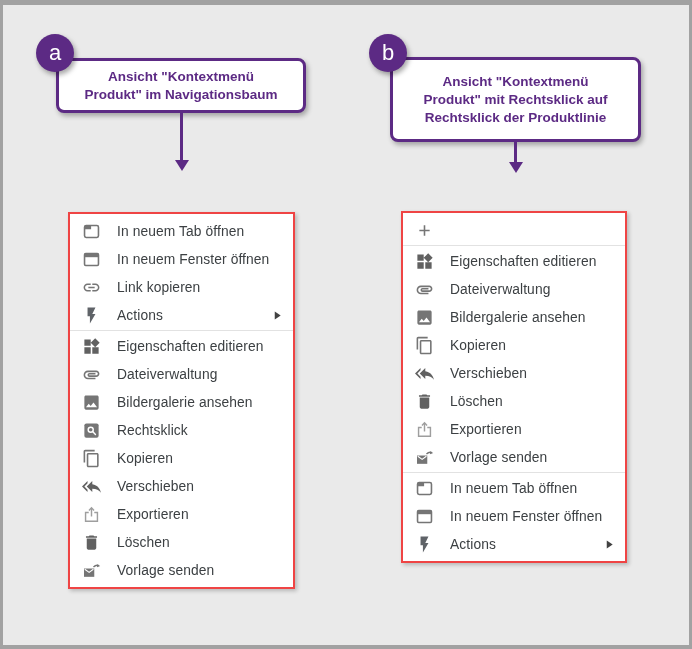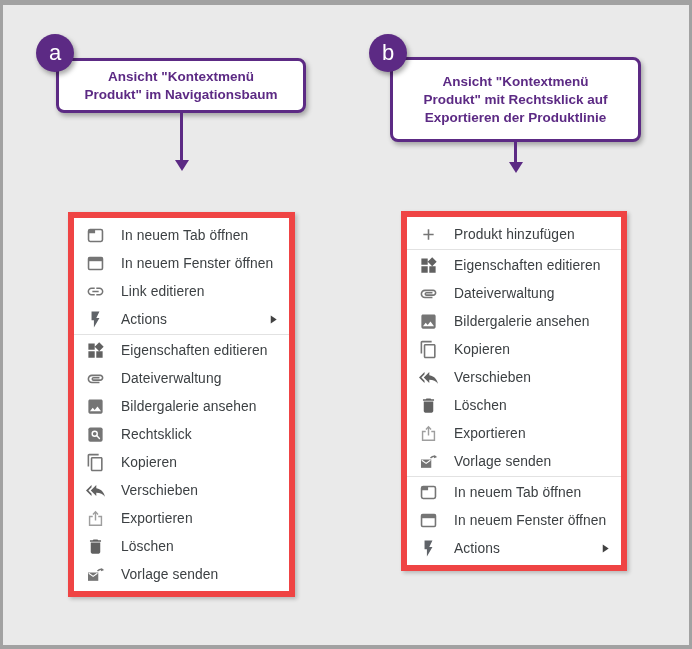--- a/index.html
+++ b/index.html
@@ -44,21 +44,21 @@
     border-top:11px solid #5c2a84;
   }
   #arrow-a-line{left:177px;top:108px;height:47px;}
   #arrow-a-head{left:172px;top:155px;}
   #arrow-b-line{left:511px;top:137px;height:20px;}
   #arrow-b-head{left:506px;top:157px;}
   
   .menu{
     position:absolute;
     background:#fff;
-    border:6px solid #ef4444;
+    border:2px solid #ef4444;
     box-shadow:2px 2px 4px rgba(0,0,0,.22);
     padding:3px 0;
   }
   #menu-a{left:65px;top:207px;width:227px;}
   #menu-b{left:398px;top:206px;width:226px;}
   .menu-item{
     display:flex;align-items:center;
     height:28px;padding:0 10px 0 12px;
     cursor:default;
   }
@@ -144,21 +144,21 @@
   </div>
   <div class="badge" id="badge-a">
     <span>a</span>
   </div>
   <div class="arrow-line" id="arrow-a-line"></div>
   <div class="arrow-head" id="arrow-a-head"></div>
 
   <div class="callout-box" id="callout-b-box">
     <div>Ansicht "Kontextmenü</div>
     <div>Produkt" mit Rechtsklick auf</div>
-    <div>Exportieren der Produktlinie</div>
+    <div>Rechtsklick der Produktlinie</div>
   </div>
   <div class="badge" id="badge-b">
     <span>b</span>
   </div>
   <div class="arrow-line" id="arrow-b-line"></div>
   <div class="arrow-head" id="arrow-b-head"></div>
 
   <div class="menu" id="menu-a">
 
     <div class="menu-item">
@@ -176,21 +176,21 @@
           </svg>
         </span>
       <span class="mi-label">In neuem Fenster öffnen</span>
     </div>
     <div class="menu-item">
       <span class="mi-icon">
           <svg viewBox="0 0 24 24">
             <use href="#i-link"></use>
           </svg>
         </span>
-      <span class="mi-label">Link editieren</span>
+      <span class="mi-label">Link kopieren</span>
     </div>
     <div class="menu-item">
       <span class="mi-icon">
           <svg viewBox="0 0 24 24">
             <use href="#i-bolt"></use>
           </svg>
         </span>
       <span class="mi-label">Actions</span>
       <span class="mi-sub">
           <svg viewBox="0 0 24 24">
@@ -276,21 +276,20 @@
   </div>
 
   <div class="menu" id="menu-b">
 
     <div class="menu-item">
       <span class="mi-icon">
           <svg viewBox="0 0 24 24">
             <use href="#i-plus"></use>
           </svg>
         </span>
-      <span class="mi-label">Produkt hinzufügen</span>
     </div>
 
     <div class="menu-sep"></div>
 
     <div class="menu-item">
       <span class="mi-icon">
           <svg viewBox="0 0 24 24">
             <use href="#i-widgets"></use>
           </svg>
         </span>

